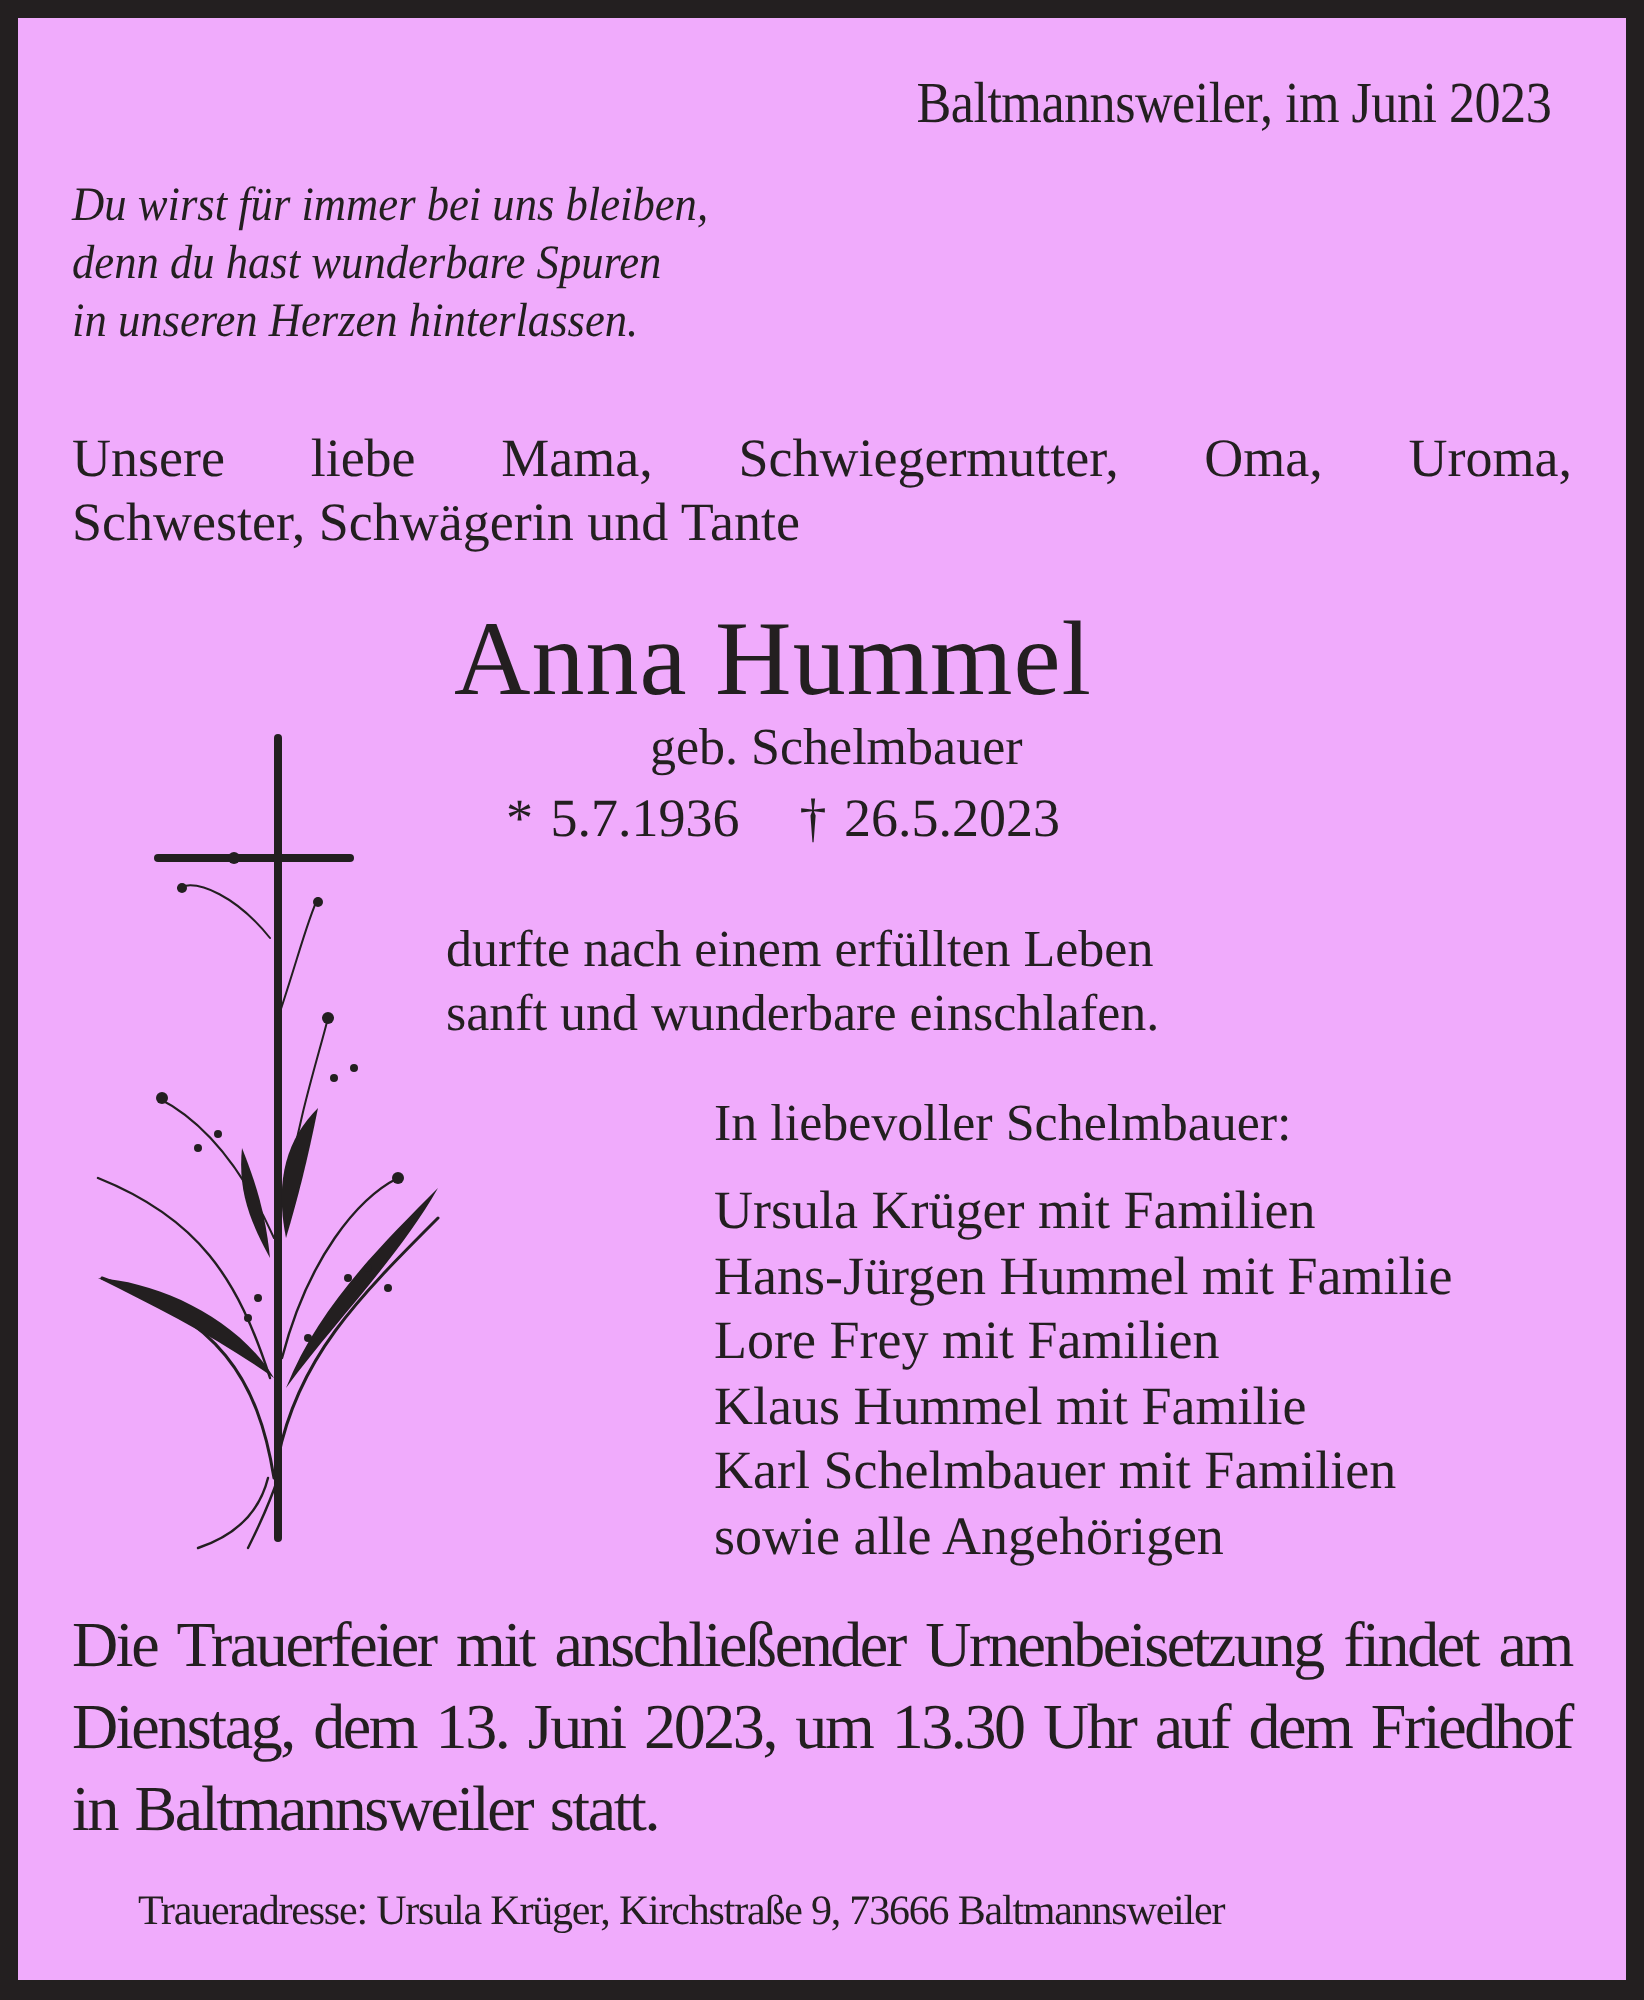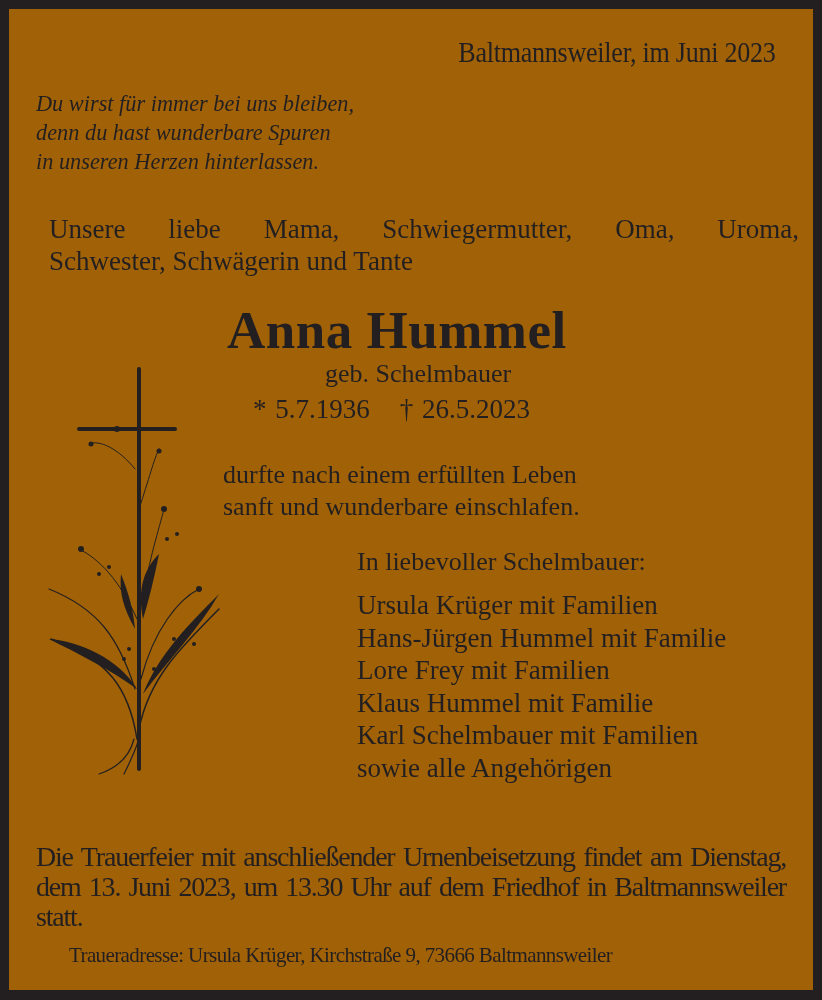--- a/index.html
+++ b/index.html
@@ -1,31 +1,31 @@
 <!DOCTYPE html>
 <html><head>
 <meta charset="utf-8">
 <style>
   html, body { margin:0; padding:0; }
   body { width:822px; height:1000px; background:#231f20; position:relative; overflow:hidden; }
-  .card { position:absolute; left:9px; top:9px; width:804px; height:981px; background:#a16207; }
+  .card { position:absolute; left:9px; top:9px; width:804px; height:981px; background:#f0abfc; }
   .t { position:absolute; color:#231f20; white-space:nowrap; font-family:"Liberation Serif","DejaVu Serif",serif; }
   .cond { transform-origin:left top; }
   .place { top:27px; right:37px; font-size:29px; letter-spacing:-0.3px; }
   .poem { left:27px; top:80px; font-size:24px; font-style:italic; line-height:29px; }
-  .intro { left:40px; top:204px; width:750px; font-size:27px; line-height:32px; text-align:justify; white-space:normal; text-align-last:left; }
+  .intro { left:27px; top:204px; width:750px; font-size:27px; line-height:32px; text-align:justify; white-space:normal; text-align-last:left; }
   .intro span.l1 { display:block; text-align:justify; text-align-last:justify; }
-  .name { left:218px; top:291px; font-size:53px; font-weight:bold; letter-spacing:0.5px; }
+  .name { left:218px; top:291px; font-size:53px; font-weight:normal; letter-spacing:0.5px; }
   .nee { left:290px; top:350px; font-size:26px;margin-left:26px; }
   .dates { left:244px; top:385px; font-size:27px; word-spacing:2px;font-family:Liberation Serif, serif; }
   .dates .sep { display:inline-block; width:30px; }
   .passed { left:214px; top:450px; font-size:26px; line-height:32px; }
   .thanks { left:348px; top:538px; font-size:26px; }
   .family { left:348px; top:580px; font-size:27px; line-height:32.5px; }
-  .funeral { left:27px; top:833px; width:750px; font-size:28px; line-height:30px; white-space:normal; text-align:justify; }
+  .funeral { left:27px; top:793px; width:750px; font-size:32px; line-height:41px; white-space:normal; text-align:justify; }
   .address { left:27px; top:934px; font-size:21px; }
   .art { position:absolute; left:30px; top:350px; width:200px; height:420px; }
 </style>
 </head>
 <body>
 
 <div class="card">
 
   <div class="t place cond" style="transform:scaleX(0.9);transform-origin:right top;">Baltmannsweiler, im Juni 2023</div>
 

